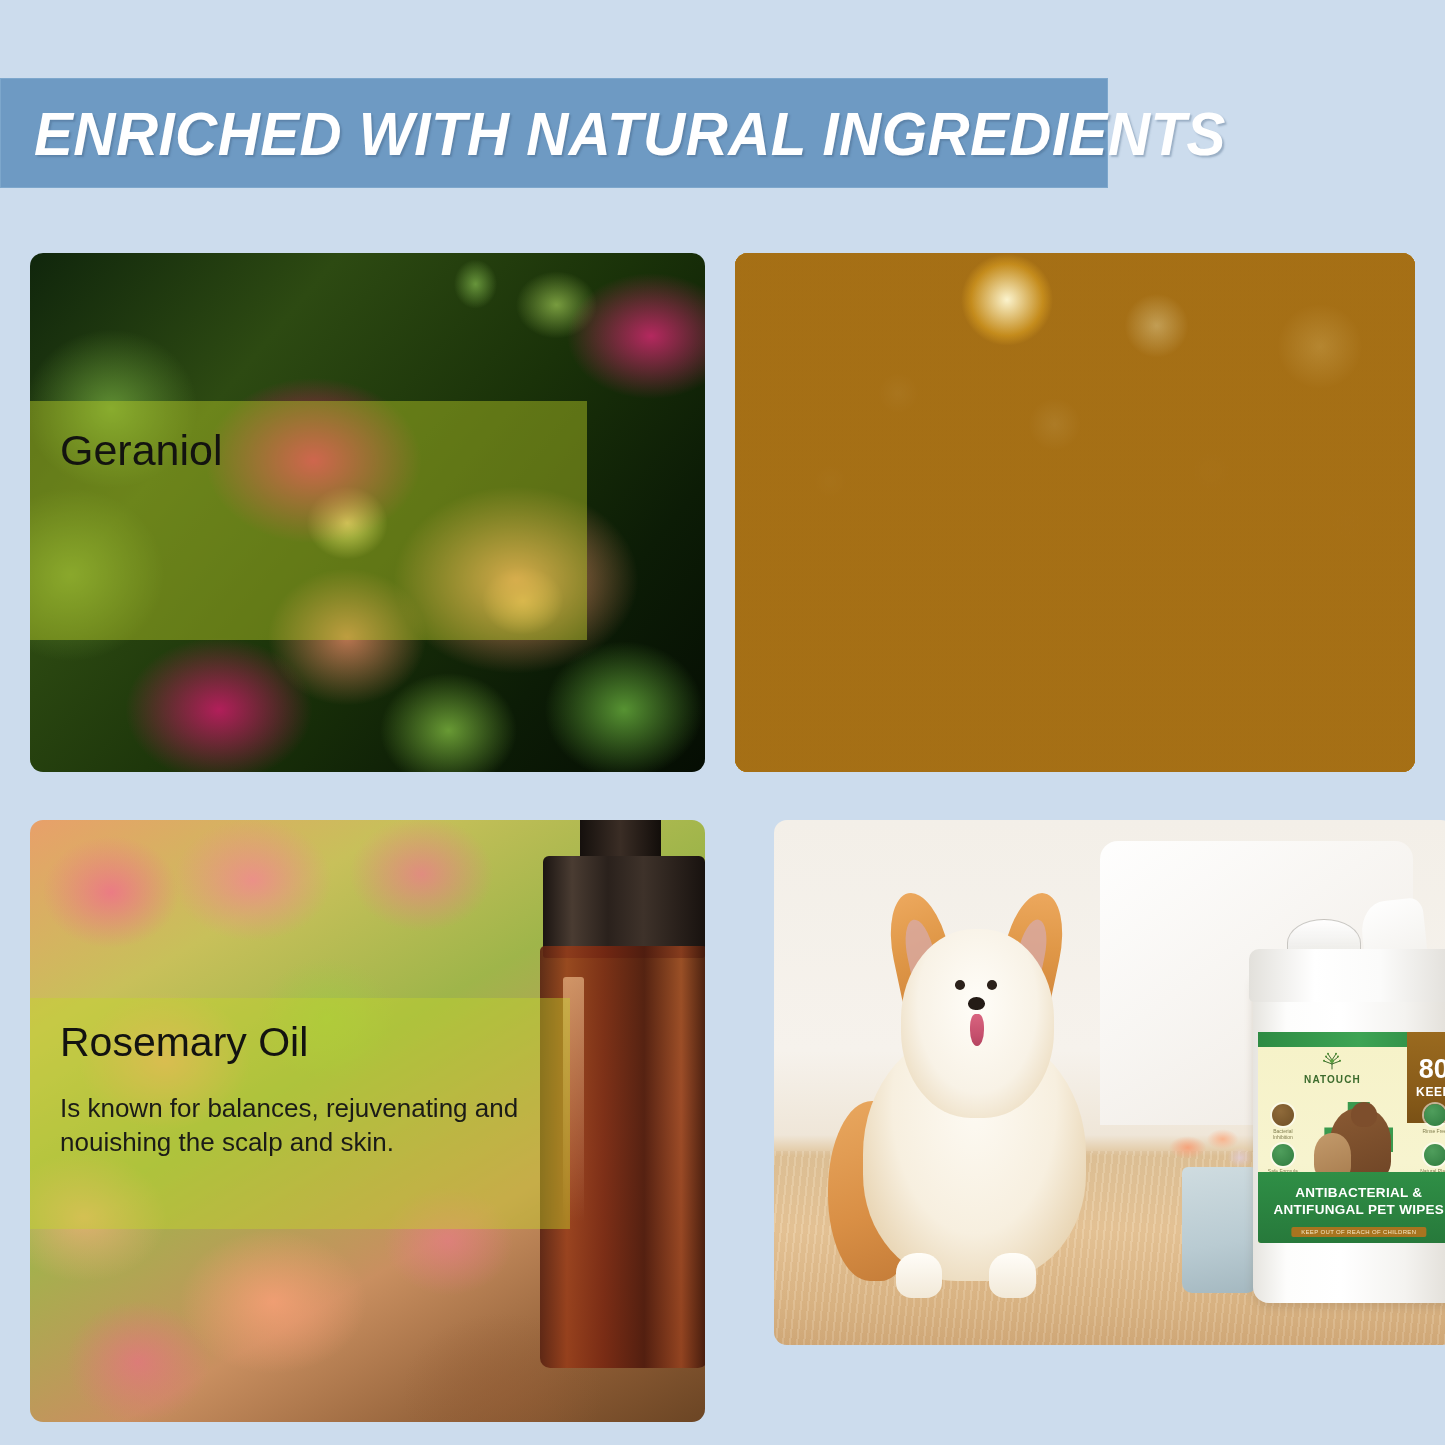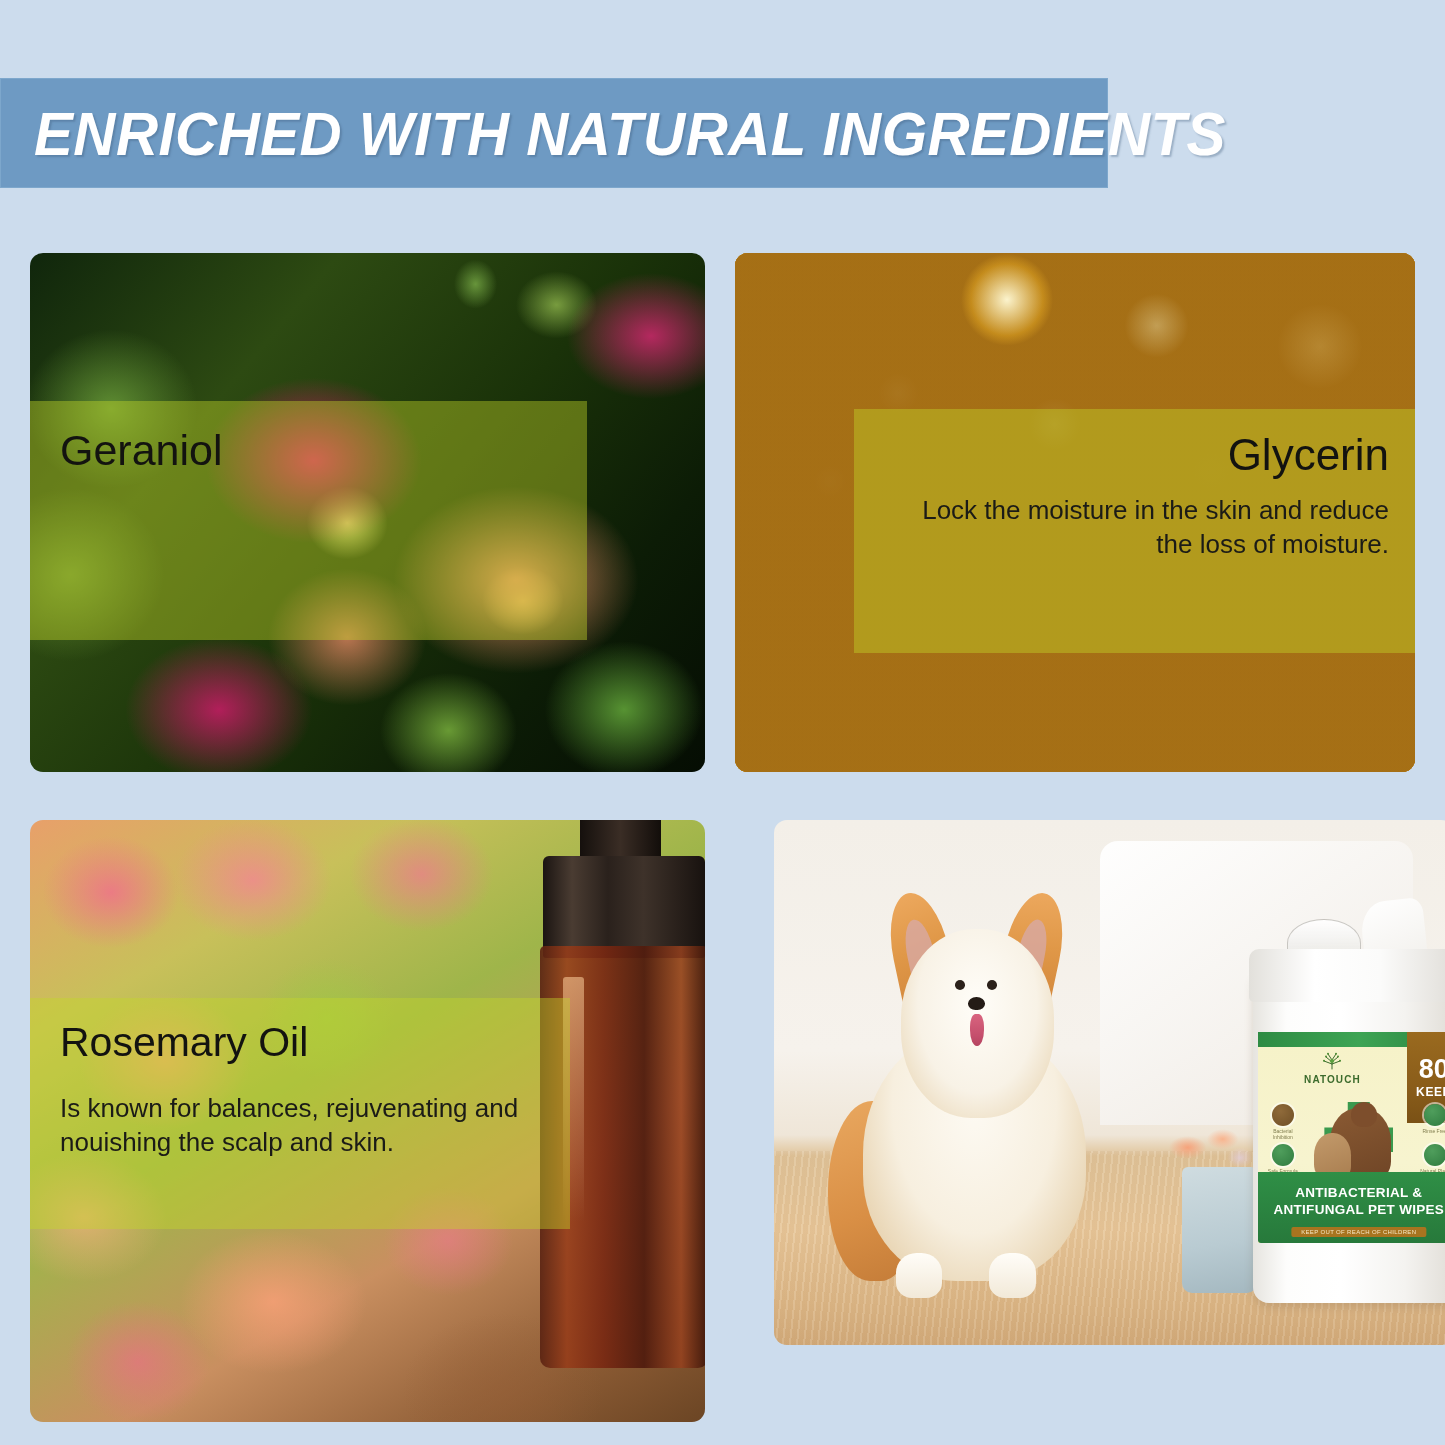--- a/index.html
+++ b/index.html
@@ -534,25 +534,20 @@
 
   <div class="panel panel-geraniol">
     <div class="photo photo-geraniol"></div>
     <div class="overlay ov-geraniol">
       <h2 class="ing-title">Geraniol</h2>
     </div>
   </div>
 
   <div class="panel panel-glycerin">
     <div class="photo photo-glycerin"></div>
-    <div class="overlay ov-glycerin">
-      <h2 class="ing-title">Glycerin</h2>
-      <p class="ing-desc">Lock the moisture in the skin and reduce
-the loss of moisture.</p>
-    </div>
   </div>
 
   <div class="panel panel-rosemary">
     <div class="photo photo-rosemary">
       <div class="bottle-neck"></div>
       <div class="bottle-cap"></div>
       <div class="bottle-body"></div>
       <div class="bottle-shine"></div>
     </div>
     <div class="overlay ov-rosemary">

